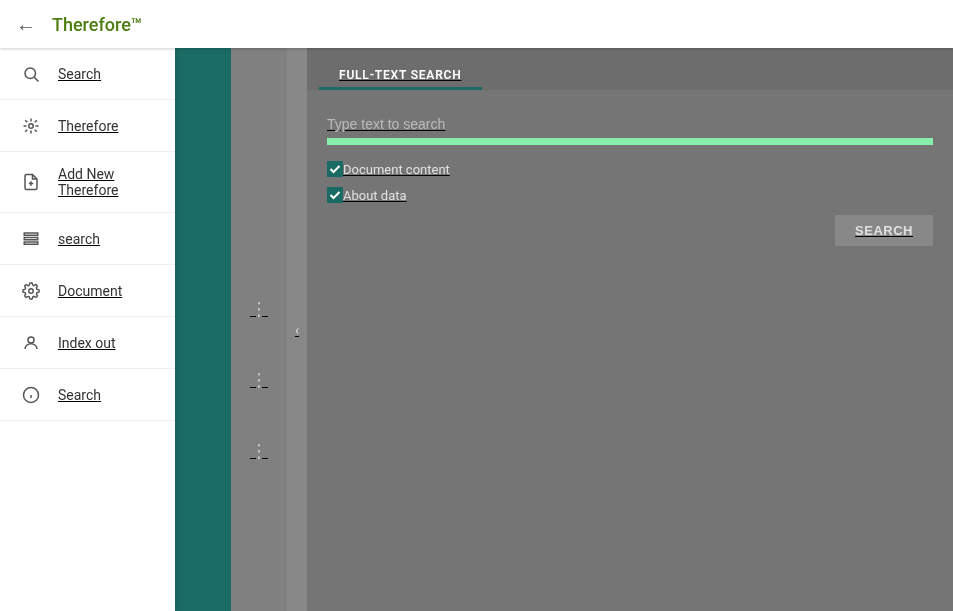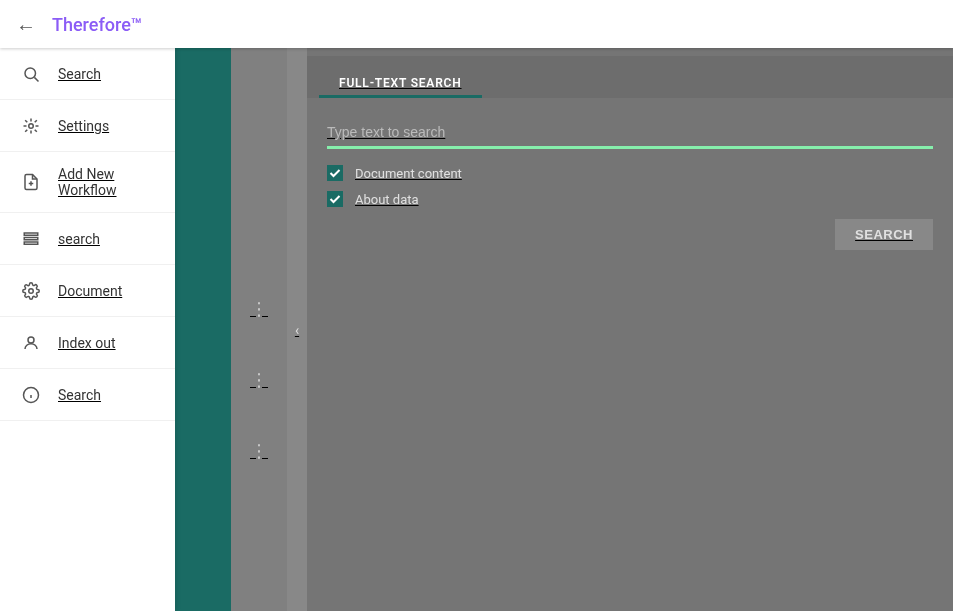--- a/index.html
+++ b/index.html
@@ -26,21 +26,21 @@
       flex-shrink: 0;
     }
     .back-icon {
       color: #555;
       font-size: 20px;
       cursor: pointer;
     }
     .app-title {
       font-size: 18px;
       font-weight: 500;
-      color: #8b5cf6;
+      color: #4d7c0f;
       text-align: right;
     }
 
     
     .main-area {
       display: flex;
       flex: 1;
       overflow: hidden;
       text-decoration: underline;
     }
@@ -95,21 +95,20 @@
     }
 
     
     .tab-bar {
       background: #6d6d6d;
       display: flex;
       align-items: flex-end;
       padding: 0 12px;
       height: 42px;
       flex-shrink: 0;
-      margin-top: 8px;
     }
     .tab-item {
       padding: 8px 20px;
       font-size: 12px;
       font-weight: 600;
       color: #e0e0e0;
       letter-spacing: 0.8px;
       cursor: pointer;
       position: relative;
     }
@@ -128,40 +127,40 @@
 
     
     .search-content {
       padding: 20px 20px;
       background: #757575;
     }
 
     .search-input-row {
       display: flex;
       align-items: center;
-      border-bottom: 3px solid #86efac;
+      border-bottom: 7px solid #86efac;
       margin-bottom: 16px;
     }
     .search-text-input {
       flex: 1;
       background: transparent;
       border: none;
       outline: none;
       font-size: 14px;
       color: #e0e0e0;
       padding: 6px 0;
     }
     .search-text-input::placeholder {
       color: #bbb;
     }
 
     .checkbox-row {
       display: flex;
       align-items: center;
-      gap: 12px;
+      gap: 0;
       margin-bottom: 10px;
     }
     .checkbox-custom {
       width: 16px;
       height: 16px;
       background: #1a6b64;
       border: none;
       display: flex;
       align-items: center;
       justify-content: center;
@@ -254,33 +253,33 @@
       <span class="sidebar-item-label">Search</span>
     </div>
 
     <div class="sidebar-item">
       <span class="sidebar-item-icon">
         <svg width="18" height="18" viewBox="0 0 24 24" fill="none" stroke="#555" stroke-width="2">
           <circle cx="12" cy="12" r="3"></circle>
           <path d="M12 2v4M12 18v4M4.22 4.22l2.83 2.83M16.95 16.95l2.83 2.83M2 12h4M18 12h4M4.22 19.78l2.83-2.83M16.95 7.05l2.83-2.83"></path>
         </svg>
       </span>
-      <span class="sidebar-item-label">Settings</span>
+      <span class="sidebar-item-label">Therefore</span>
     </div>
 
     <div class="sidebar-item">
       <span class="sidebar-item-icon">
         <svg width="18" height="18" viewBox="0 0 24 24" fill="none" stroke="#555" stroke-width="2">
           <path d="M14 2H6a2 2 0 0 0-2 2v16a2 2 0 0 0 2 2h12a2 2 0 0 0 2-2V8z"></path>
           <polyline points="14,2 14,8 20,8"></polyline>
           <line x1="12" y1="11" x2="12" y2="17"></line>
           <line x1="9" y1="14" x2="15" y2="14"></line>
         </svg>
       </span>
-      <span class="sidebar-item-label">Add New Workflow</span>
+      <span class="sidebar-item-label">Add New Therefore</span>
     </div>
 
     <div class="sidebar-item">
       <span class="sidebar-item-icon">
         <svg width="18" height="18" viewBox="0 0 24 24" fill="none" stroke="#555" stroke-width="2">
           <rect x="3" y="4" width="18" height="3"></rect>
           <rect x="3" y="10" width="18" height="3"></rect>
           <rect x="3" y="16" width="18" height="3"></rect>
         </svg>
       </span>

